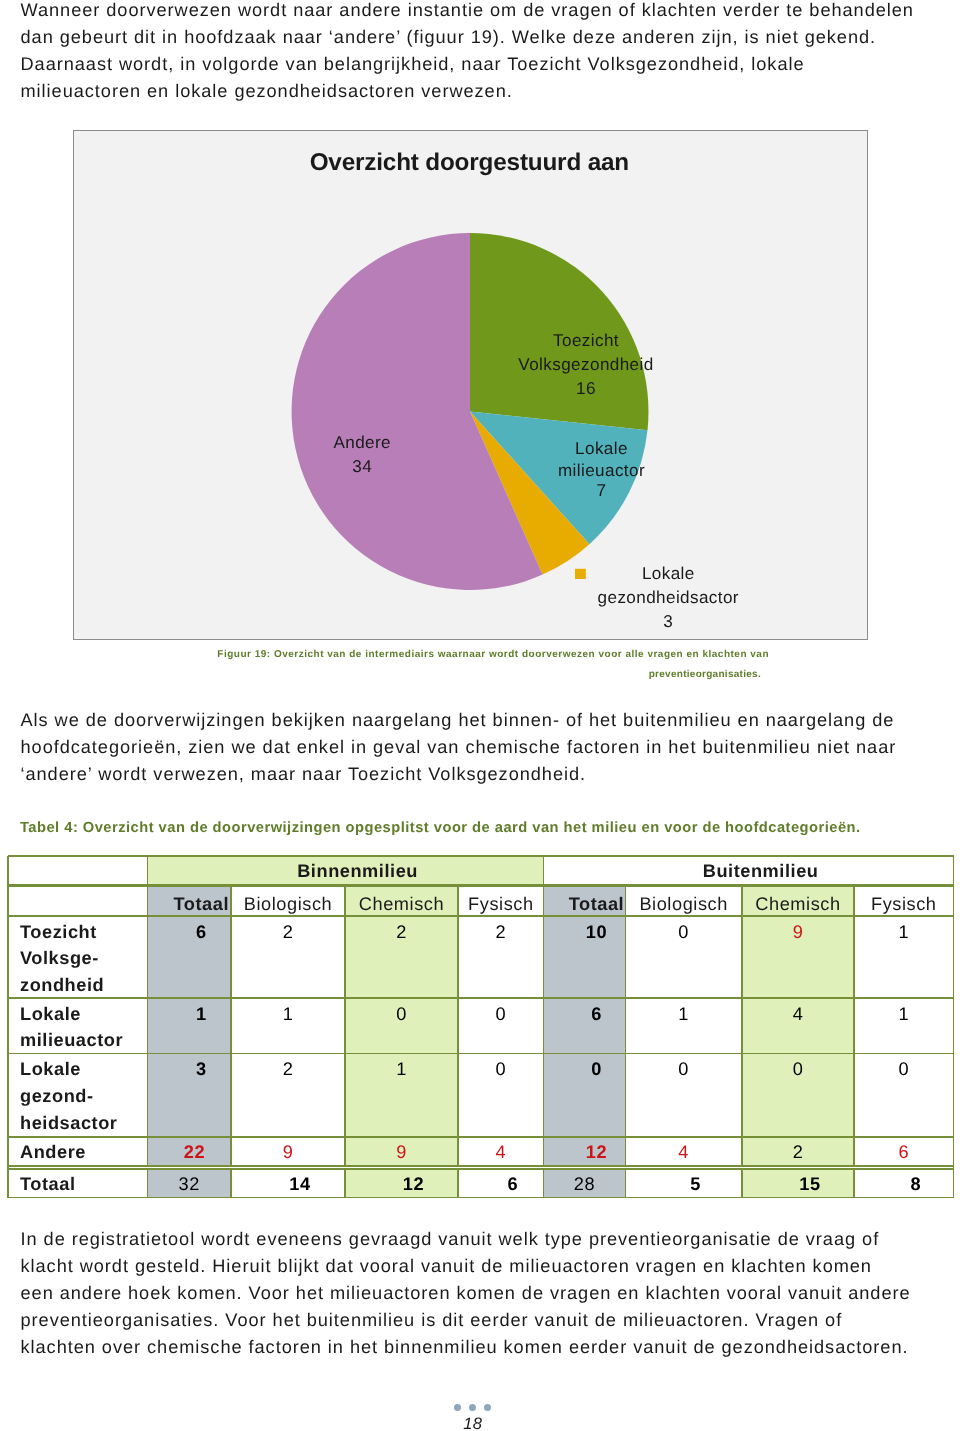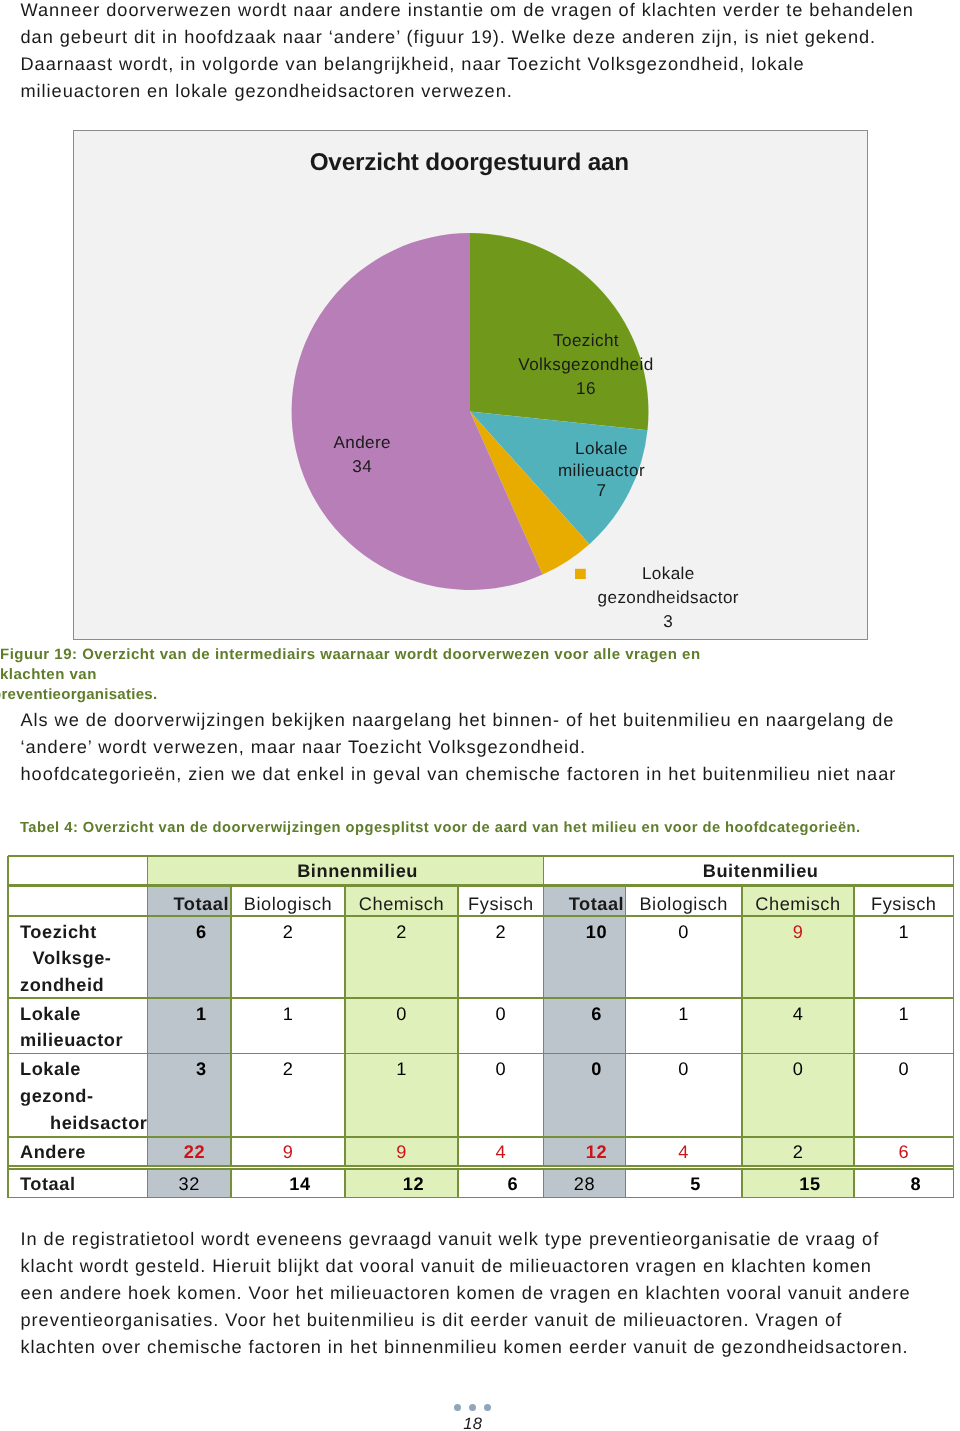--- a/index.html
+++ b/index.html
@@ -11,22 +11,22 @@
   .para .ln{white-space:nowrap;font-size:18.2px;letter-spacing:0.95px;height:26.9px;line-height:26.9px;color:#1A1A1A;}
 
   
   #figure-frame{position:absolute;left:73.4px;top:129.6px;width:794.2px;height:510px;
       background:#F2F2F2;border:1.6px solid #8E8E8E;box-sizing:border-box;}
   #figure-title{position:absolute;left:-1.6px;top:0;width:793px;text-align:center;
       font-size:24.3px;font-weight:bold;letter-spacing:-0.18px;color:#1A1A1A;}
   #pie-svg{position:absolute;left:-0.1px;top:-0.1px;}
   .pie-label{font-family:"Liberation Sans",sans-serif;font-size:17.1px;letter-spacing:0.4px;fill:#1A1A1A;text-anchor:middle;}
 
-  .caption{position:absolute;left:0;width:769px;text-align:left;
-      font-size:15px;font-weight:bold;letter-spacing:0.5px;line-height:20px;color:#5F7D2A;}
+  .caption{position:absolute;left:0;width:769px;text-align:right;
+      font-size:10px;font-weight:bold;letter-spacing:0.5px;line-height:20px;color:#5F7D2A;}
   #table-caption{white-space:nowrap;text-align:left;left:20px;width:920px;
       font-size:14.7px;letter-spacing:0.48px;}
   #figure-caption div:first-child{letter-spacing:0.5px;}
   #figure-caption div:last-child{position:relative;left:-8px;letter-spacing:0.28px;}
 
   
   #data-table{position:absolute;left:8px;top:856px;width:945.5px;height:341.7px;}
   .tcell{position:absolute;box-sizing:border-box;overflow:hidden;}
   .tline{position:absolute;background:#76903A;}
   .ctext{position:absolute;left:0;width:100%;font-size:18.2px;letter-spacing:0.55px;
@@ -74,22 +74,22 @@
         <text x="288.2" y="340.9" class="pie-label" fill="#1A1A1A">34</text>
       </svg>
   </div>
   <div class="caption" id="figure-caption" style="top:645px;">
       <div>Figuur 19: Overzicht van de intermediairs waarnaar wordt doorverwezen voor alle vragen en klachten van</div>
       <div>preventieorganisaties.</div>
     </div>
 
   <div class="para" id="para-middle" style="top:706.9px;">
       <div class="ln">Als we de doorverwijzingen bekijken naargelang het binnen- of het buitenmilieu en naargelang de</div>
+      <div class="ln">hoofdcategorieën, zien we dat enkel in geval van chemische factoren in het buitenmilieu niet naar</div>
       <div class="ln">‘andere’ wordt verwezen, maar naar Toezicht Volksgezondheid.</div>
-      <div class="ln">hoofdcategorieën, zien we dat enkel in geval van chemische factoren in het buitenmilieu niet naar</div>
     </div>
 
   <div class="caption" id="table-caption" style="top:817.5px;">Tabel 4: Overzicht van de doorverwijzingen opgesplitst voor de aard van het milieu en voor de hoofdcategorieën.</div>
 
   <div id="data-table">
       <div class="tcell bggreen" style="left:139.5px;top:0px;width:396.20000000000005px;height:29.6px;"></div>
       <div class="tcell " style="left:535.7px;top:0px;width:409.79999999999995px;height:29.6px;"></div>
       <div class="tcell bggray" style="left:139.5px;top:29.6px;width:83.5px;height:280.2px;"></div>
       <div class="tcell bggreen" style="left:337px;top:29.6px;width:113px;height:280.2px;"></div>
       <div class="tcell bggray" style="left:535.7px;top:29.6px;width:81.59999999999991px;height:280.2px;"></div>
@@ -130,21 +130,21 @@
       <div class="ctext b" style="left: 535.7px; width: 409.8px; top: 2.2px;">Buitenmilieu</div>
       <div class="ctext b" style="left: 139.5px; width: 83.5px; top: 34.7px;">Totaal</div>
       <div class="ctext" style="left: 223px; width: 114px; top: 34.7px;">Biologisch</div>
       <div class="ctext" style="left: 337px; width: 113px; top: 34.7px;">Chemisch</div>
       <div class="ctext" style="left: 450px; width: 85.7px; top: 34.7px;">Fysisch</div>
       <div class="ctext b" style="left: 535.7px; width: 81.6px; top: 34.7px;">Totaal</div>
       <div class="ctext" style="left: 617.3px; width: 116.7px; top: 34.7px;">Biologisch</div>
       <div class="ctext" style="left: 734px; width: 112px; top: 34.7px;">Chemisch</div>
       <div class="ctext" style="left: 846px; width: 99.5px; top: 34.7px;">Fysisch</div>
       <div class="ctext b" style="left: 0px; width: 139.5px; top: 62.5px; text-align: left; padding-left: 12px; box-sizing: border-box;">Toezicht</div>
-      <div class="ctext b" style="left: 0px; width: 116px; top: 89.4px; text-align: center; padding-left: 12px; box-sizing: border-box;">Volksge-</div>
+      <div class="ctext b" style="left: 0px; width: 116px; top: 89.4px; text-align: left; padding-left: 12px; box-sizing: border-box;">Volksge-</div>
       <div class="ctext b" style="left: 0px; width: 139.5px; top: 116.3px; text-align: left; padding-left: 12px; box-sizing: border-box;">zondheid</div>
       <div class="ctext b" style="left: 139.5px; width: 83.5px; top: 62.5px; color: rgb(0, 0, 0);">6</div>
       <div class="ctext" style="left: 223px; width: 114px; top: 62.5px; color: rgb(0, 0, 0);">2</div>
       <div class="ctext" style="left: 337px; width: 113px; top: 62.5px; color: rgb(0, 0, 0);">2</div>
       <div class="ctext" style="left: 450px; width: 85.7px; top: 62.5px; color: rgb(0, 0, 0);">2</div>
       <div class="ctext b" style="left: 535.7px; width: 81.6px; top: 62.5px; color: rgb(0, 0, 0);">10</div>
       <div class="ctext" style="left: 617.3px; width: 116.7px; top: 62.5px; color: rgb(0, 0, 0);">0</div>
       <div class="ctext" style="left: 734px; width: 112px; top: 62.5px; color: rgb(204, 20, 23);">9</div>
       <div class="ctext" style="left: 846px; width: 99.5px; top: 62.5px; color: rgb(0, 0, 0);">1</div>
       <div class="ctext b" style="left: 0px; width: 139.5px; top: 144.5px; text-align: left; padding-left: 12px; box-sizing: border-box;">Lokale</div>
@@ -152,21 +152,21 @@
       <div class="ctext b" style="left: 139.5px; width: 83.5px; top: 144.5px; color: rgb(0, 0, 0);">1</div>
       <div class="ctext" style="left: 223px; width: 114px; top: 144.5px; color: rgb(0, 0, 0);">1</div>
       <div class="ctext" style="left: 337px; width: 113px; top: 144.5px; color: rgb(0, 0, 0);">0</div>
       <div class="ctext" style="left: 450px; width: 85.7px; top: 144.5px; color: rgb(0, 0, 0);">0</div>
       <div class="ctext b" style="left: 535.7px; width: 81.6px; top: 144.5px; color: rgb(0, 0, 0);">6</div>
       <div class="ctext" style="left: 617.3px; width: 116.7px; top: 144.5px; color: rgb(0, 0, 0);">1</div>
       <div class="ctext" style="left: 734px; width: 112px; top: 144.5px; color: rgb(0, 0, 0);">4</div>
       <div class="ctext" style="left: 846px; width: 99.5px; top: 144.5px; color: rgb(0, 0, 0);">1</div>
       <div class="ctext b" style="left: 0px; width: 139.5px; top: 199.9px; text-align: left; padding-left: 12px; box-sizing: border-box;">Lokale</div>
       <div class="ctext b" style="left: 0px; width: 139.5px; top: 226.8px; text-align: left; padding-left: 12px; box-sizing: border-box;">gezond-</div>
-      <div class="ctext b" style="left: 0px; width: 139.5px; top: 253.7px; text-align: right; padding-left: 12px; box-sizing: border-box;">heidsactor</div>
+      <div class="ctext b" style="left: 0px; width: 139.5px; top: 253.7px; text-align: left; padding-left: 12px; box-sizing: border-box;">heidsactor</div>
       <div class="ctext b" style="left: 139.5px; width: 83.5px; top: 199.9px; color: rgb(0, 0, 0);">3</div>
       <div class="ctext" style="left: 223px; width: 114px; top: 199.9px; color: rgb(0, 0, 0);">2</div>
       <div class="ctext" style="left: 337px; width: 113px; top: 199.9px; color: rgb(0, 0, 0);">1</div>
       <div class="ctext" style="left: 450px; width: 85.7px; top: 199.9px; color: rgb(0, 0, 0);">0</div>
       <div class="ctext b" style="left: 535.7px; width: 81.6px; top: 199.9px; color: rgb(0, 0, 0);">0</div>
       <div class="ctext" style="left: 617.3px; width: 116.7px; top: 199.9px; color: rgb(0, 0, 0);">0</div>
       <div class="ctext" style="left: 734px; width: 112px; top: 199.9px; color: rgb(0, 0, 0);">0</div>
       <div class="ctext" style="left: 846px; width: 99.5px; top: 199.9px; color: rgb(0, 0, 0);">0</div>
       <div class="ctext b" style="left: 0px; width: 139.5px; top: 283.3px; text-align: left; padding-left: 12px; box-sizing: border-box;">Andere</div>
       <div class="ctext b" style="left: 136px; width: 77px; top: 283.3px; color: rgb(204, 20, 23);">22</div>

